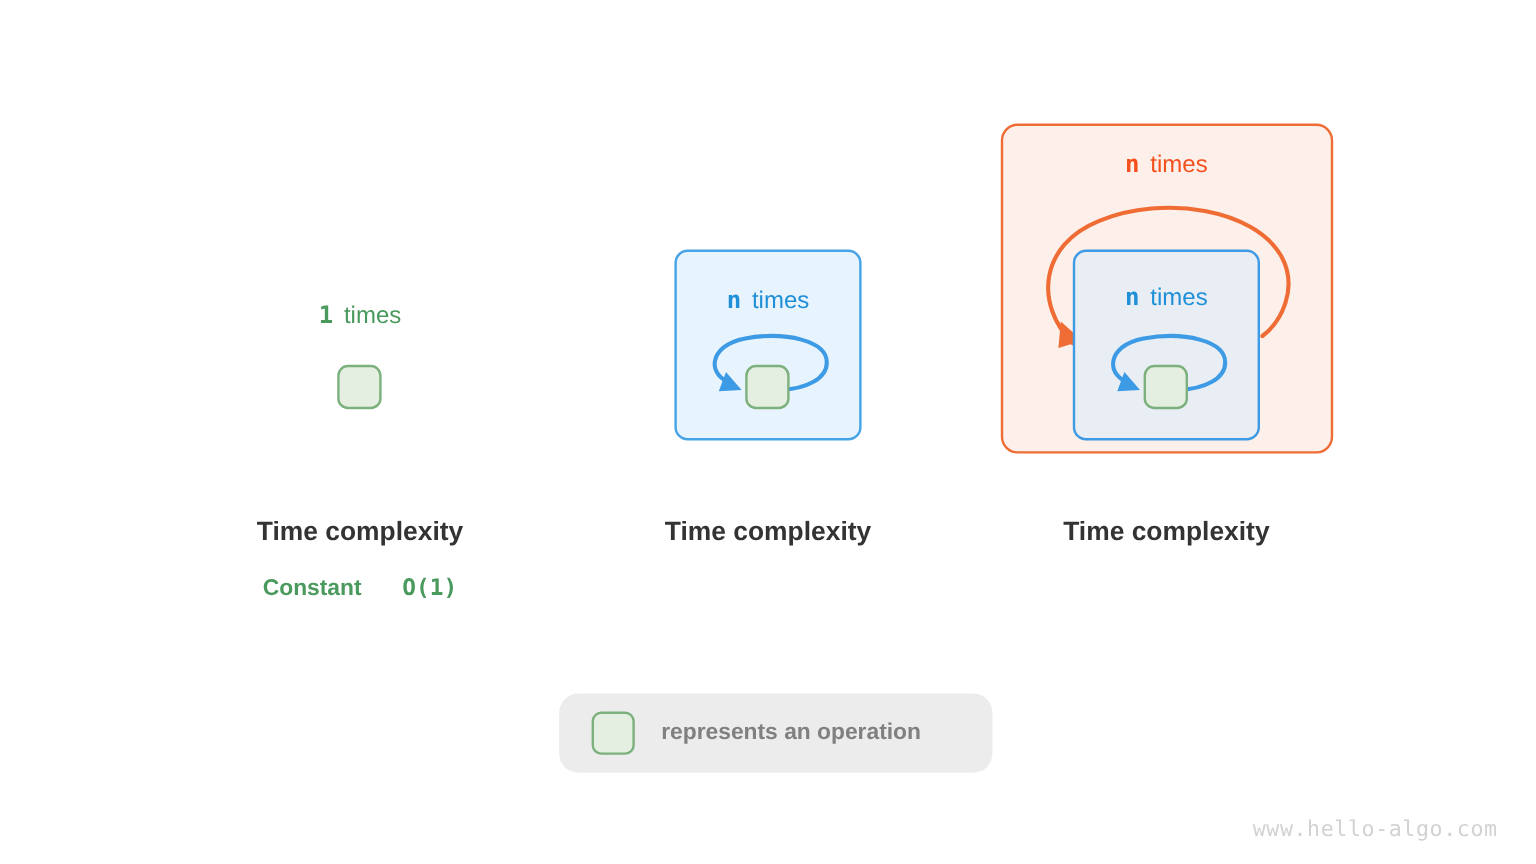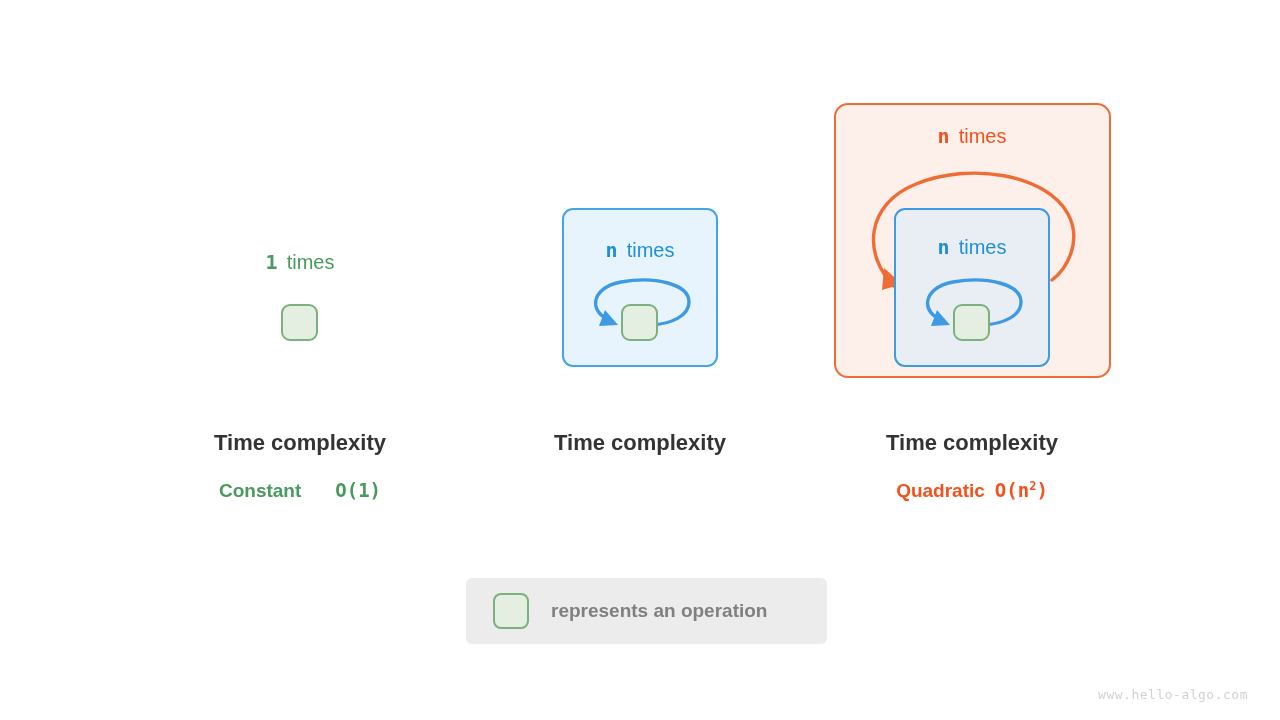--- a/index.html
+++ b/index.html
@@ -113,21 +113,21 @@
   }
 
   
   .legend {
     position: absolute;
     left: 466px;
     top: 578px;
     width: 361px;
     height: 66px;
     background: #ececec;
-    border-radius: 6px;
+    border-radius: 16px;
     display: flex;
     align-items: center;
     box-sizing: border-box;
     padding-left: 27px;
   }
   .legend-swatch {
     width: 36px;
     height: 36px;
     background: #e4efe2;
     border: 2px solid #7cb07c;
@@ -143,21 +143,21 @@
     font-family: "Liberation Sans", sans-serif;
     white-space: nowrap;
   }
 
   
   .watermark {
     position: absolute;
     right: 32px;
     bottom: 18px;
     font-family: "DejaVu Sans Mono", "Liberation Mono", monospace;
-    font-size: 13px;
+    font-size: 18px;
     color: #d2d2d2;
     letter-spacing: 0.5px;
     white-space: nowrap;
   }
 </style>
 </head>
 <body>
 
 <div class="stage">
 
@@ -231,23 +231,20 @@
                C 4 42, 4 16, 36 10
                C 70 4, 104 12, 104 30
                C 104 44, 86 52, 66 53" fill="none" stroke="#3d9ae4" stroke-width="3.4" stroke-linecap="round"></path>
       <path d="M 20 38 L 33 53 L 14 54 Z" fill="#3d9ae4"></path>
     </svg>
 
     <div class="op-box" style="left:953px; top:304px; width:37px; height:37px;"></div>
 
     <div class="col-caption" style="left:822px; top:430px; width:300px;">
       <span class="tc-title">Time complexity</span>
-      <span class="tc-value">
-        <span class="word" style="color:#f4511e;">Quadratic</span><span class="bigo" style="color:#f4511e;"><span>O(n</span><sup>2</sup><span>)</span></span>
-      </span>
     </div>
   </div>
 
   <div class="legend">
     <div class="legend-swatch"></div>
     <div class="legend-text">represents an operation</div>
   </div>
 
   <div class="watermark">www.hello-algo.com</div>
 

